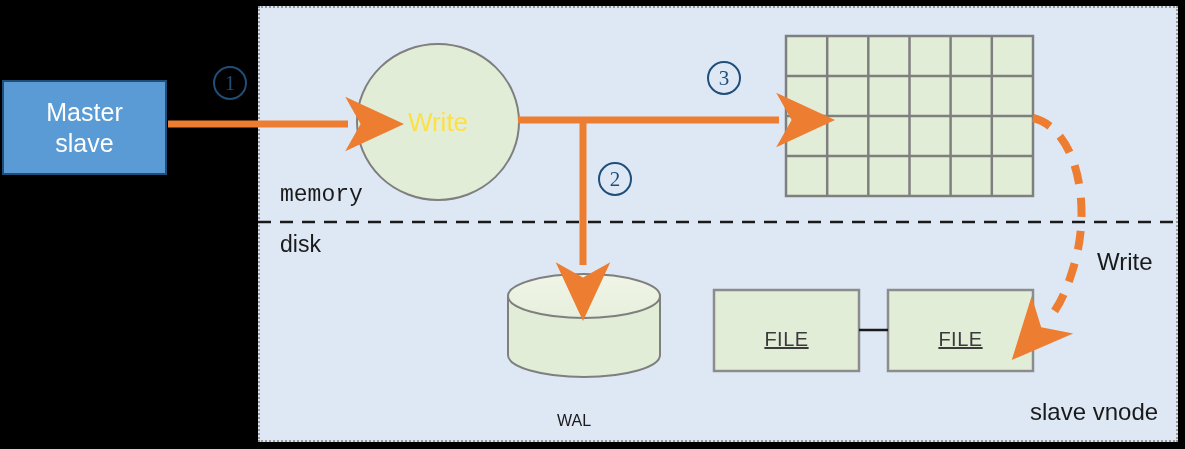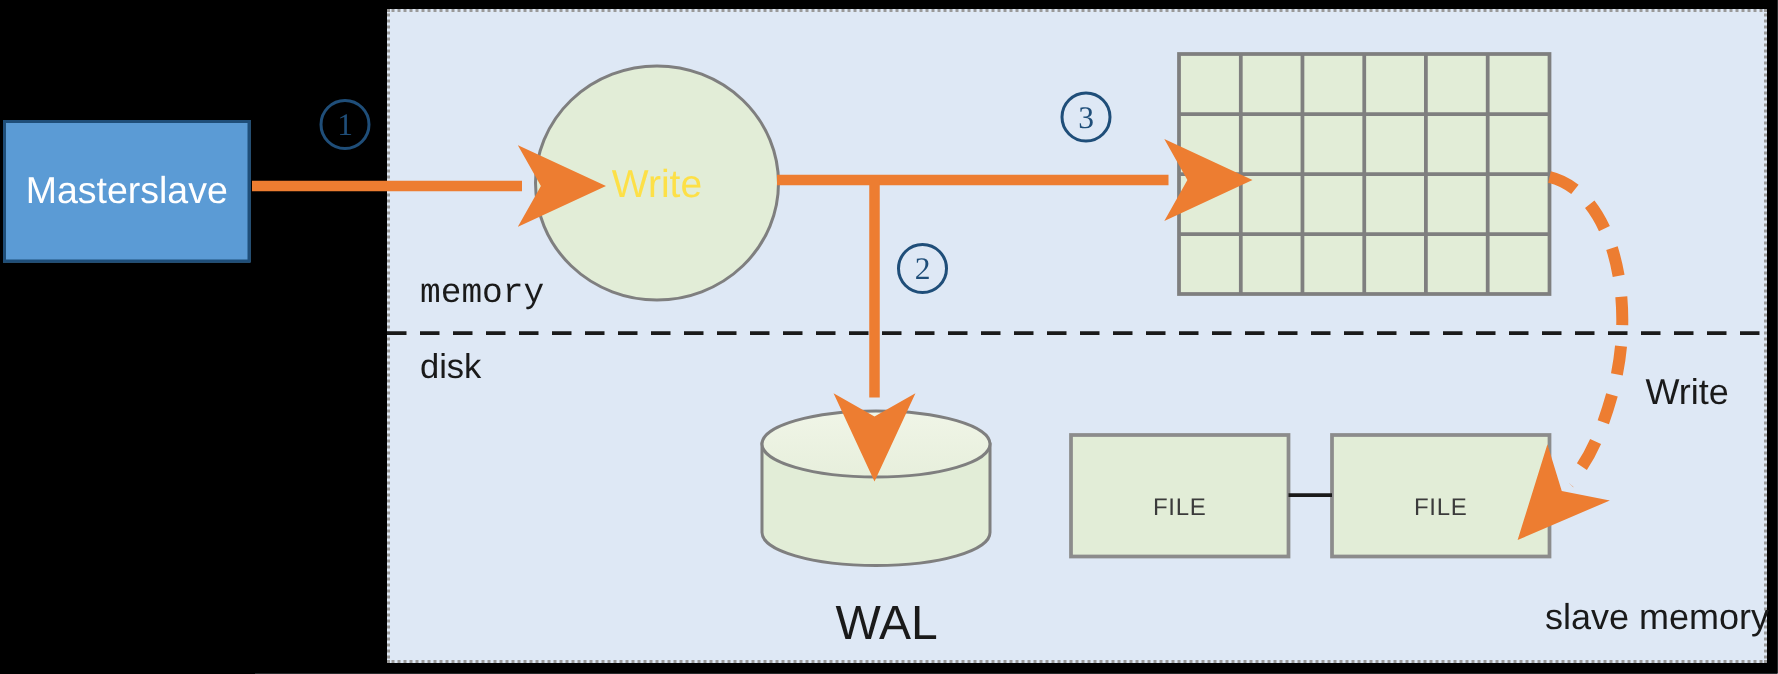--- a/index.html
+++ b/index.html
@@ -30,21 +30,21 @@
   #master-vnode {
     position: absolute;
     left: 2px;
     top: 80px;
     width: 165px;
     height: 95px;
     background: #5B9BD5;
     border: 2px solid #1F4E79;
     box-sizing: border-box;
     display: flex;
-    flex-direction: row;
+    flex-direction: column;
     align-items: center;
     justify-content: center;
     color: #FFFFFF;
     font-size: 25px;
     line-height: 1.22;
   }
   
   #overlay {
     position: absolute;
     left: 0;
@@ -55,21 +55,21 @@
   }
   
   .lbl {
     position: absolute;
     color: #1A1A1A;
     font-size: 23px;
     white-space: nowrap;
   }
   #label-memory { left: 280px; top: 182px; font-family: Liberation Mono, monospace; }
   #label-disk   { left: 280px; top: 231px; text-align: right; }
-  #label-wal    { left: 557px; top: 397px; font-size: 32px; }
+  #label-wal    { left: 557px; top: 412px; font-size: 16px; }
   #label-flush  { left: 1097px; top: 248px; font-size: 24px; }
   #label-slave  { left: 1030px; top: 398px; font-size: 24px; }
   
   #write-label {
     position: absolute;
     left: 357px;
     top: 45px;
     width: 162px;
     height: 155px;
     display: flex;
@@ -80,22 +80,23 @@
   }
   
   .file-label {
     position: absolute;
     width: 145px;
     height: 98px;
     display: flex;
     align-items: center;
     justify-content: center;
     color: #3B3B3B;
-    font-size: 16px;
+    font-size: 20px;
     letter-spacing: 0.5px;
+    text-decoration: underline;
   }
   #file-label-1 { left: 714px; top: 290px; }
   #file-label-2 { left: 888px; top: 290px; }
   
   .step-circle {
     position: absolute;
     width: 34px;
     height: 34px;
     border: 2px solid #1F4E79;
     border-radius: 50%;
@@ -175,19 +176,19 @@
   <div id="write-label">Write</div>
 
   <div id="file-label-1" class="file-label">FILE</div>
   <div id="file-label-2" class="file-label">FILE</div>
 
   <div id="label-memory" class="lbl">memory</div>
   <div id="label-disk" class="lbl">disk</div>
 
   <div id="label-wal" class="lbl">WAL</div>
   <div id="label-flush" class="lbl">Write</div>
-  <div id="label-slave" class="lbl">slave memory</div>
+  <div id="label-slave" class="lbl">slave vnode</div>
 
   <div id="step-1" class="step-circle">1</div>
   <div id="step-2" class="step-circle">2</div>
   <div id="step-3" class="step-circle">3</div>
 
 </div>
 
 </body></html>

